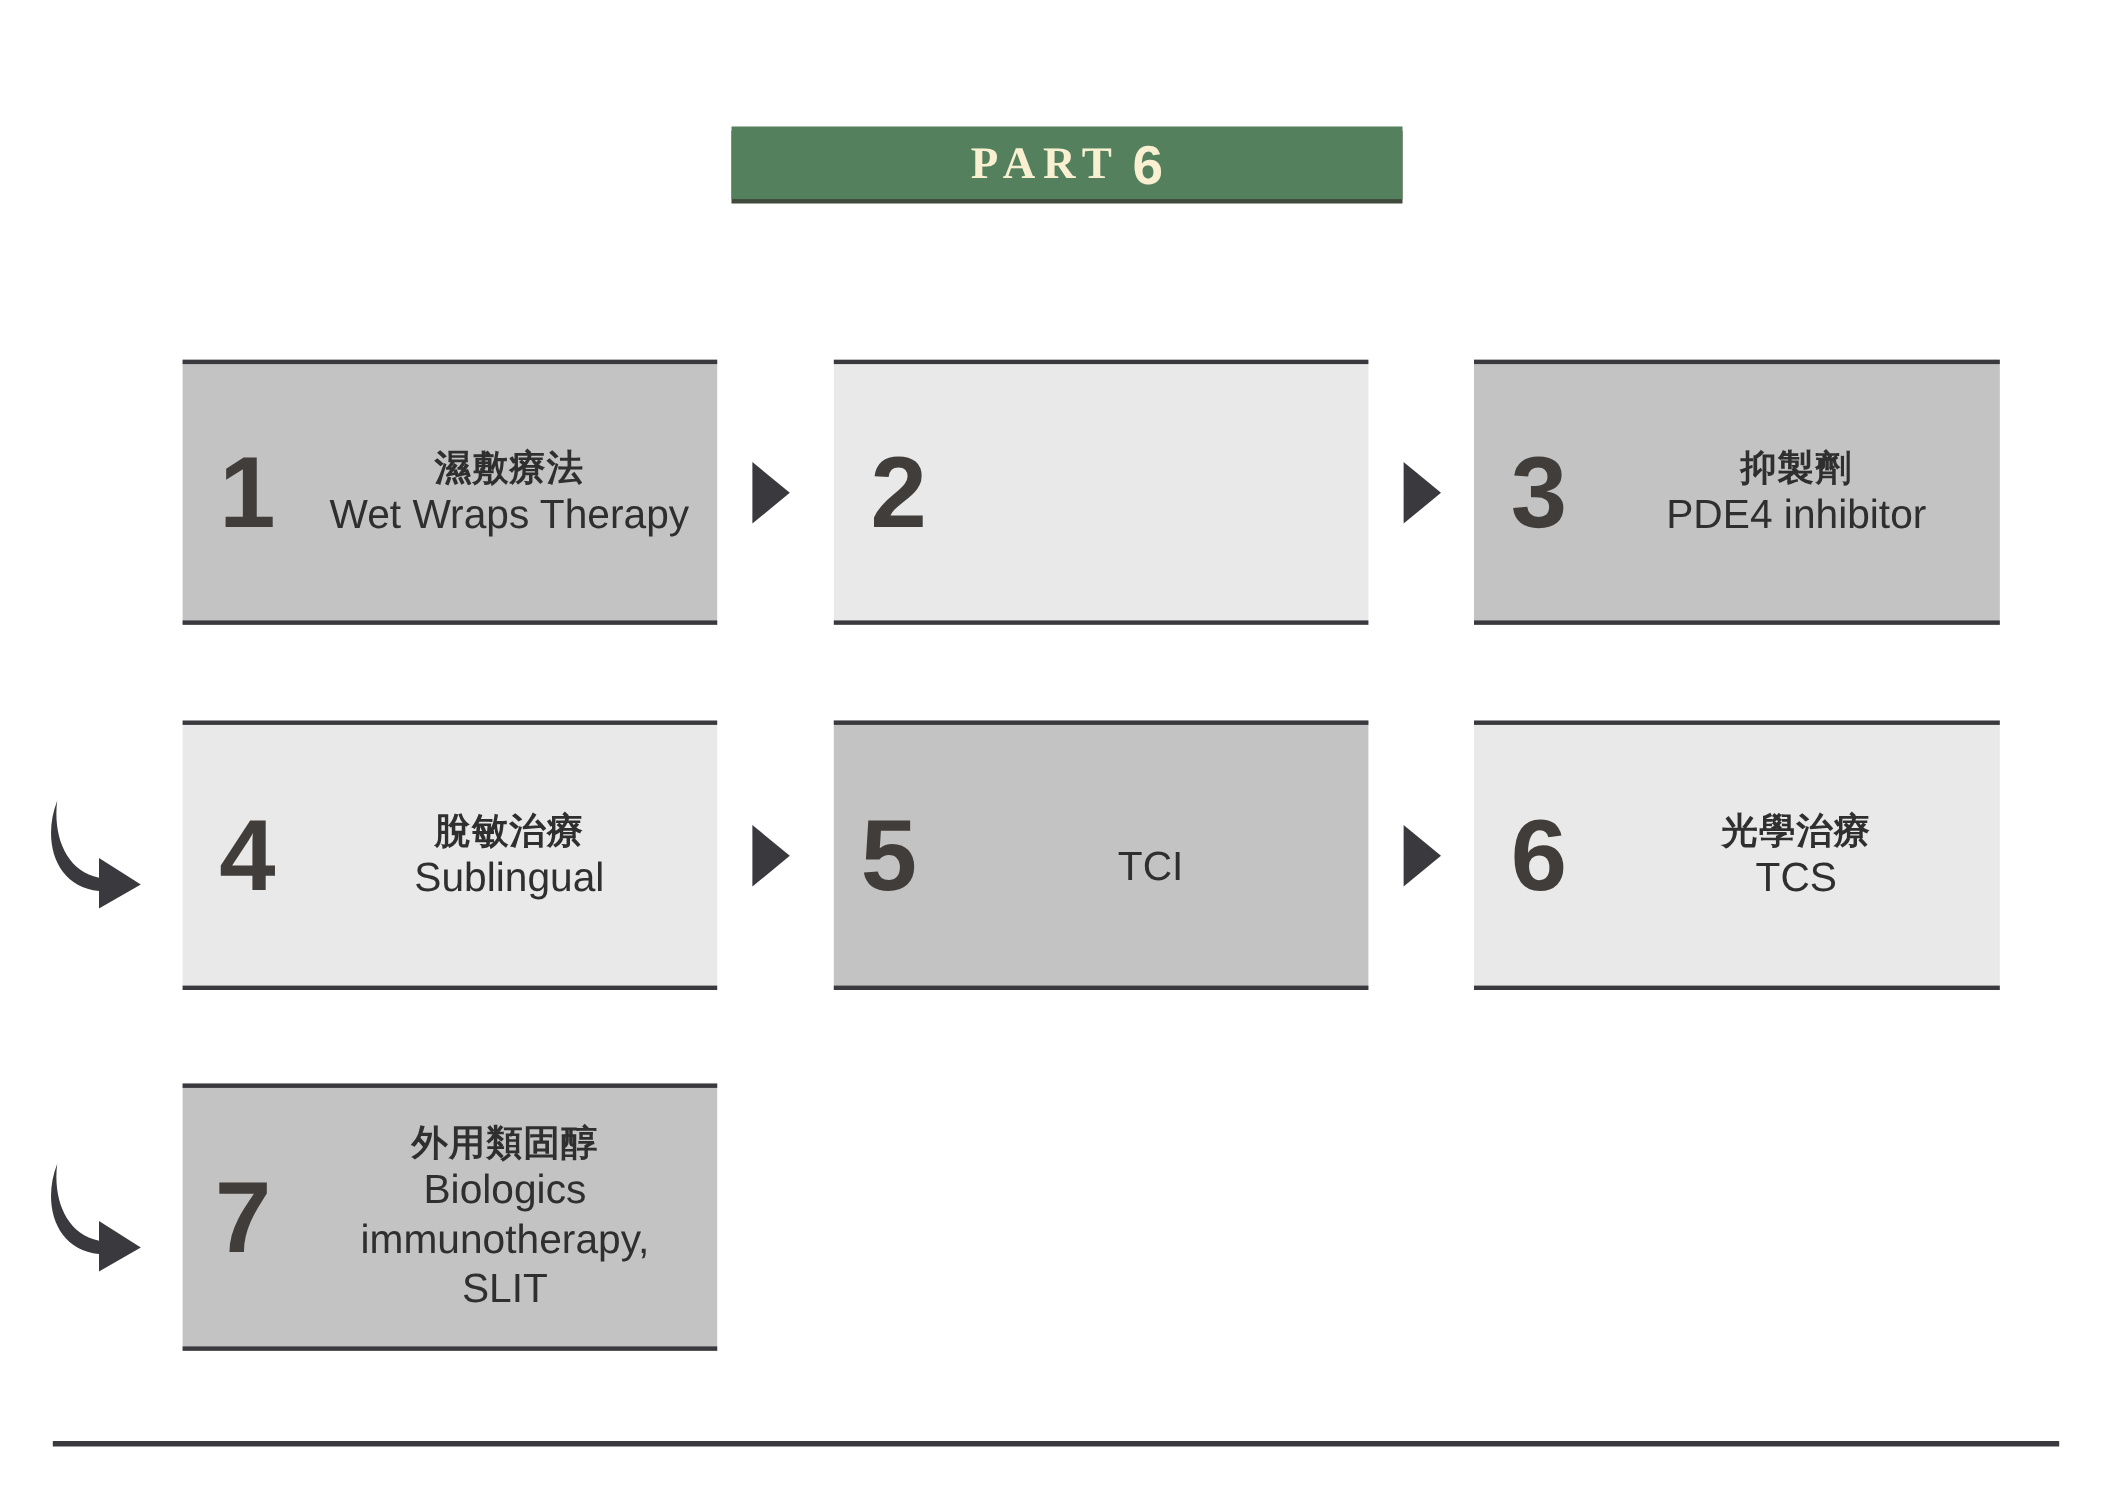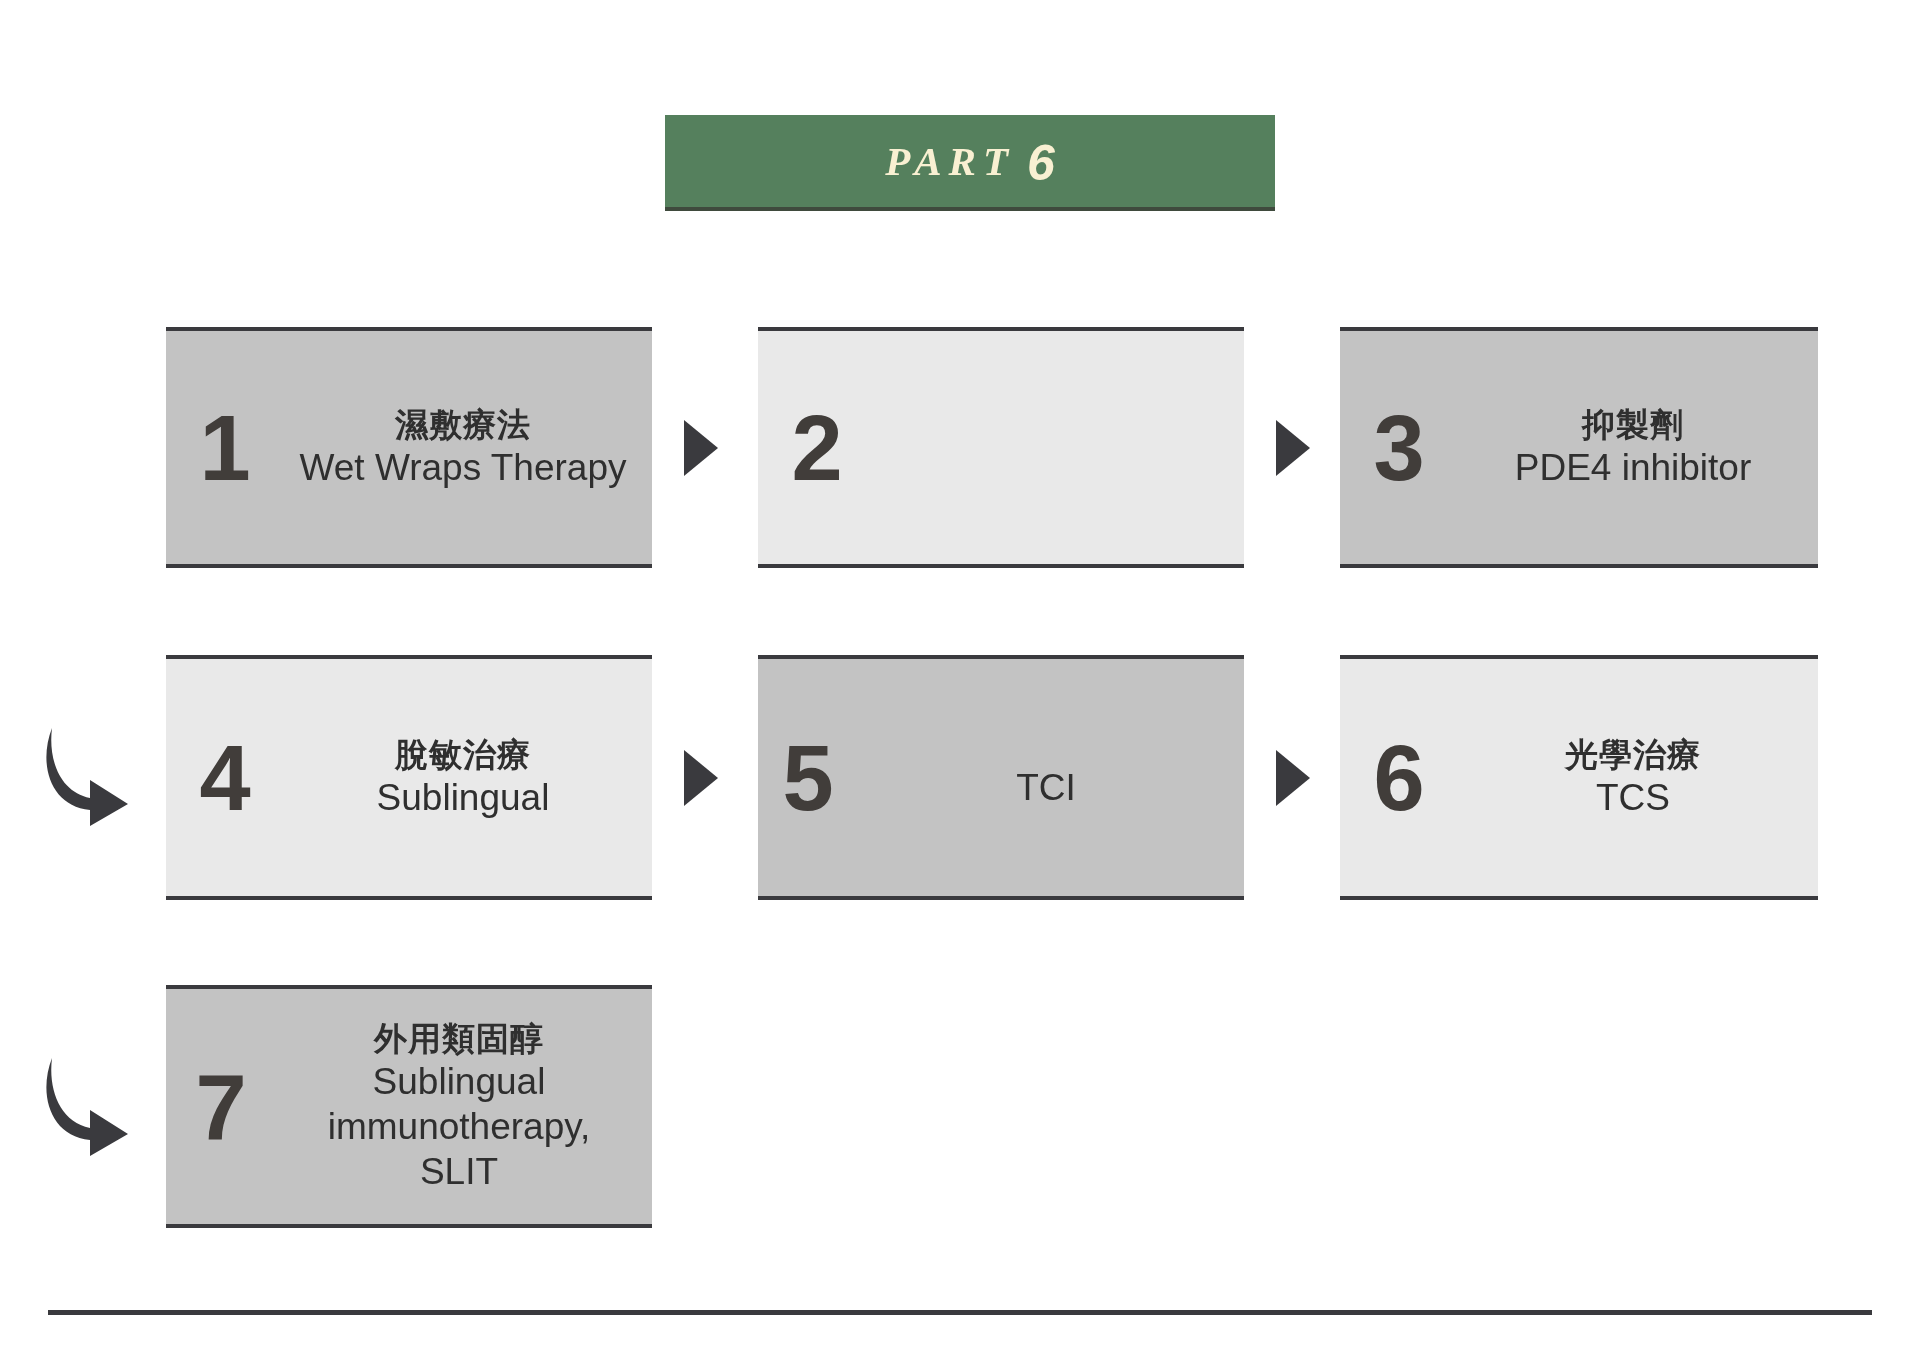--- a/index.html
+++ b/index.html
@@ -17,27 +17,26 @@
     background: #ffffff;
     overflow: hidden;
   }
 
   
   .part-banner {
     position: absolute;
     left: 665px;
     top: 115px;
     width: 610px;
-    height: 92px;
+    height: 66px;
     background: #55805d;
     box-shadow: 0 4px 0 0 #3f4a3d;
     display: flex;
     align-items: center;
     justify-content: center;
-    font-style: italic;
   }
   .part-word {
     font-family: "Liberation Serif", "DejaVu Serif", serif;
     font-weight: bold;
     font-size: 41px;
     letter-spacing: 7px;
     color: #f9f0d2;
     line-height: 1;
   }
   .part-num {
@@ -194,19 +193,19 @@
   <div class="hook-arrow" style="left:42px; top:1052px;">
     <svg viewBox="0 0 90 105" xmlns="http://www.w3.org/2000/svg">
       <path d="M10 6 C 6 38, 18 70, 48 76 L 48 58 L 86 82 L 48 104 L 48 88 C 8 84, -4 42, 10 6 Z" fill="#3a3a3e"></path>
     </svg>
   </div>
 
   <div class="step-box tone-dark" style="left:166px; top:985px; width:486px; height:243px;">
     <span class="step-num" style="width:110px;">7</span>
     <span class="step-text">
       <span class="step-zh">外用類固醇</span><br>
-      <span class="step-en wrapped" style="display:inline-block; max-width:320px;">Sublingual immunotherapy, SLIT</span>
+      <span class="step-en wrapped" style="display:inline-block; max-width:320px;">Biologics immunotherapy, SLIT</span>
     </span>
   </div>
 
   <div class="footer-rule"></div>
 
 </div>
 
 </body></html>

